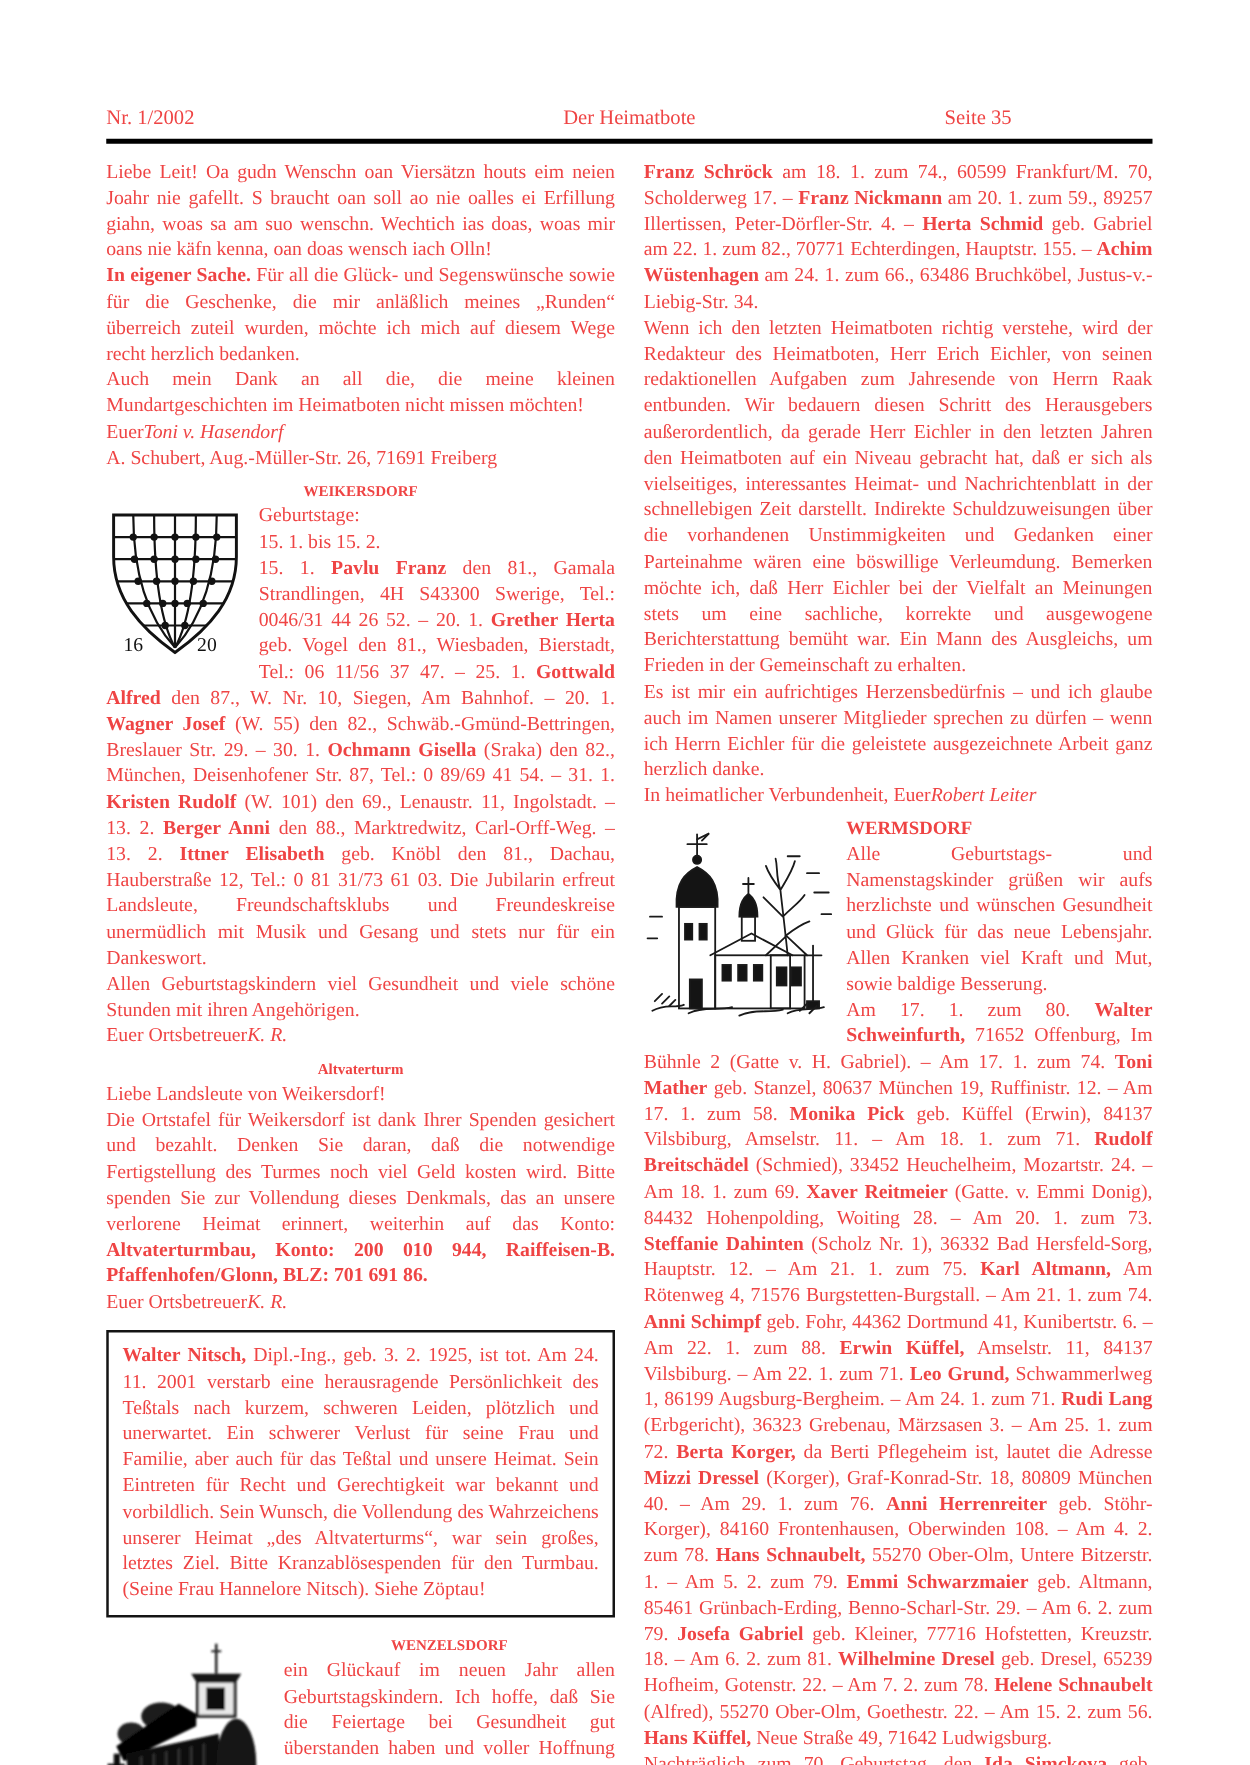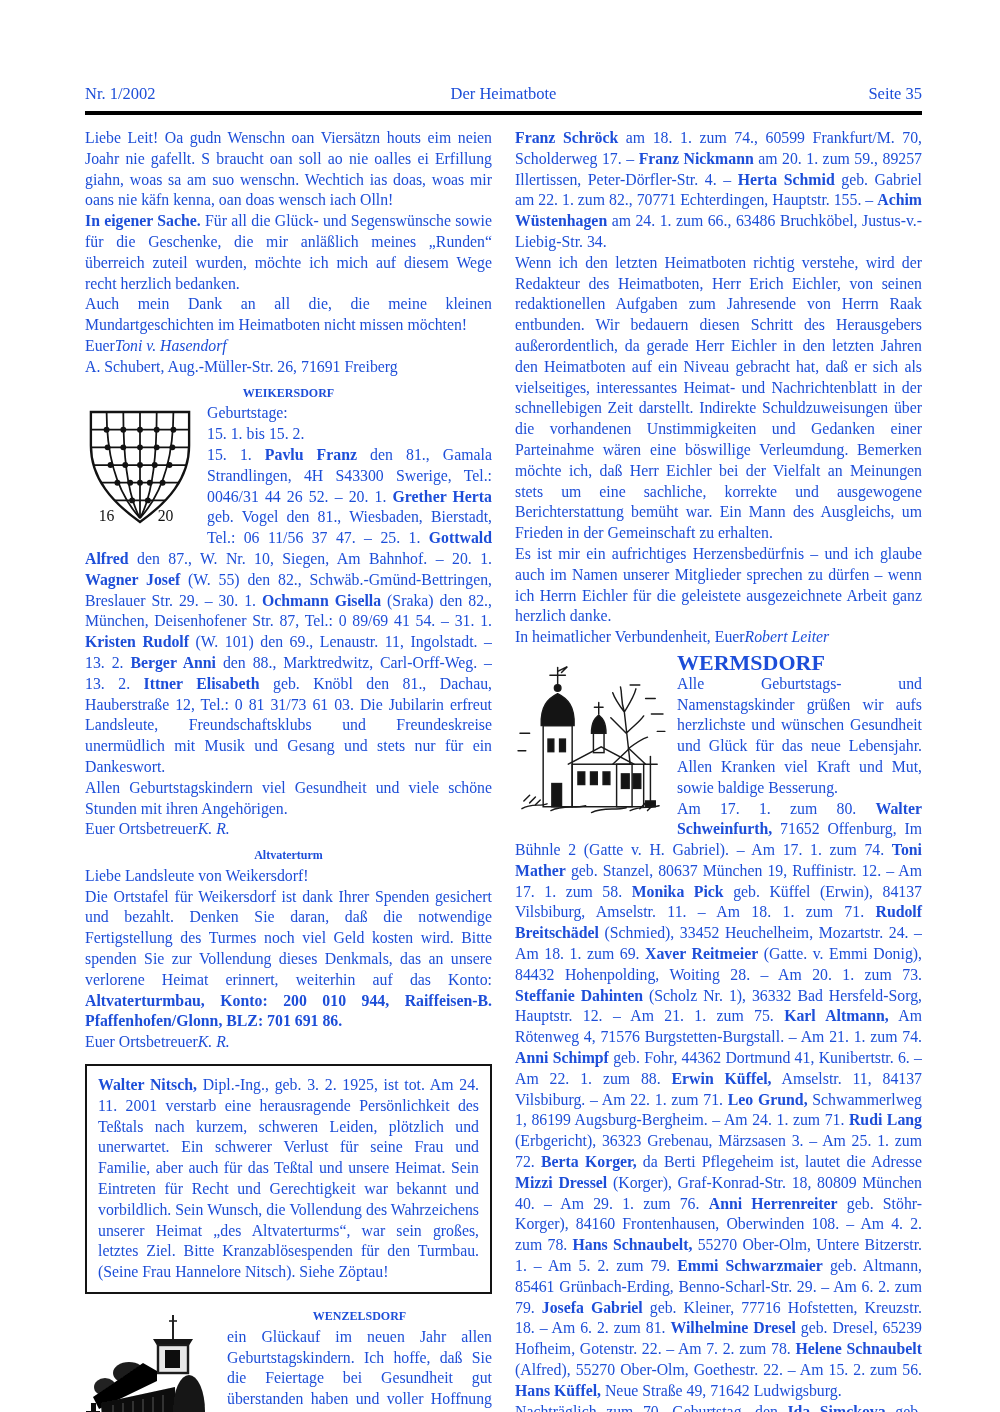--- a/index.html
+++ b/index.html
@@ -1,35 +1,35 @@
 <!DOCTYPE html>
 <html lang="de"><head>
 <meta charset="utf-8">
 <style>
   html,body{margin:0;padding:0;background:#9a9a9a;}
   .page{
-    width:1000px;height:1412px;background:#ffffff;color:#1d4ed8;
+    width:1000px;height:1412px;background:#ffffff;color:#ef4444;
     font-family:"Liberation Serif","DejaVu Serif",serif;
     box-sizing:border-box;padding:50px 78px 0 85px;
     margin:0 auto;position:relative;overflow:hidden;
   }
   .masthead{display:flex;align-items:baseline;font-size:16.5px;}
   .masthead .mh{flex:1;}
   .mh-c{text-align:center;margin-top:34px;}
-  .mh-r{text-align:right;}
+  .mh-r{text-align:center;}
   .rule{height:4px;background:#000;margin-top:7px;margin-bottom:13px;}
   .cols{display:grid;grid-template-columns:407px 407px;column-gap:23px;}
   .col{font-size:15.8px;line-height:20.8px;}
   .col p{margin:0;}
   .just{text-align:justify;}
   .ln{text-align:left;}
   .sig{display:flex;justify-content:flex-start;}
   .it{font-style:italic;}
   .h-center{font-weight:bold;text-align:center;font-size:12px;margin:5px 0 2px;}
-  .h-left{font-weight:bold;font-size:22px;margin:5px 0 2px;}
+  .h-left{font-weight:bold;font-size:15px;margin:5px 0 2px;}
   .box{border:2px solid #141414;padding:9px 11px;margin:11px 0 12px;}
   .crest{float:left;width:110px;height:122px;margin:3px 12px 2px 0;}
   .photo{float:left;width:128px;height:162px;margin:4px 14px 2px 0;}
   .drawing{float:left;width:152px;height:172px;margin:3px 10px 0 0;}
   .section{margin-top:5px;}
   svg{display:block;}
   .clearfix::after{content:"";display:block;clear:both;}
 </style>
 </head>
 <body>

